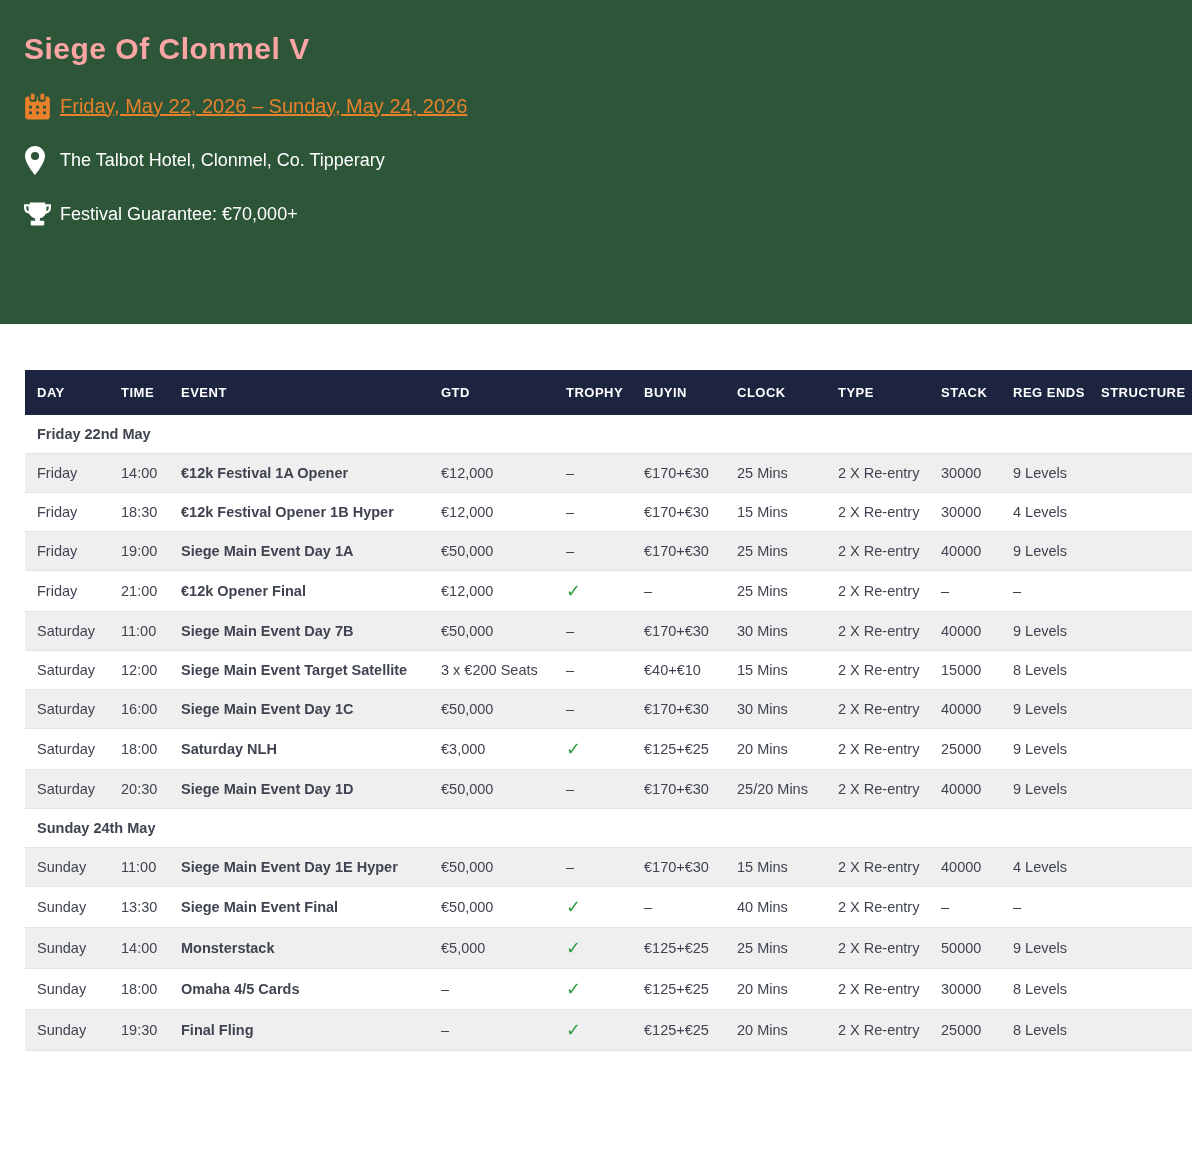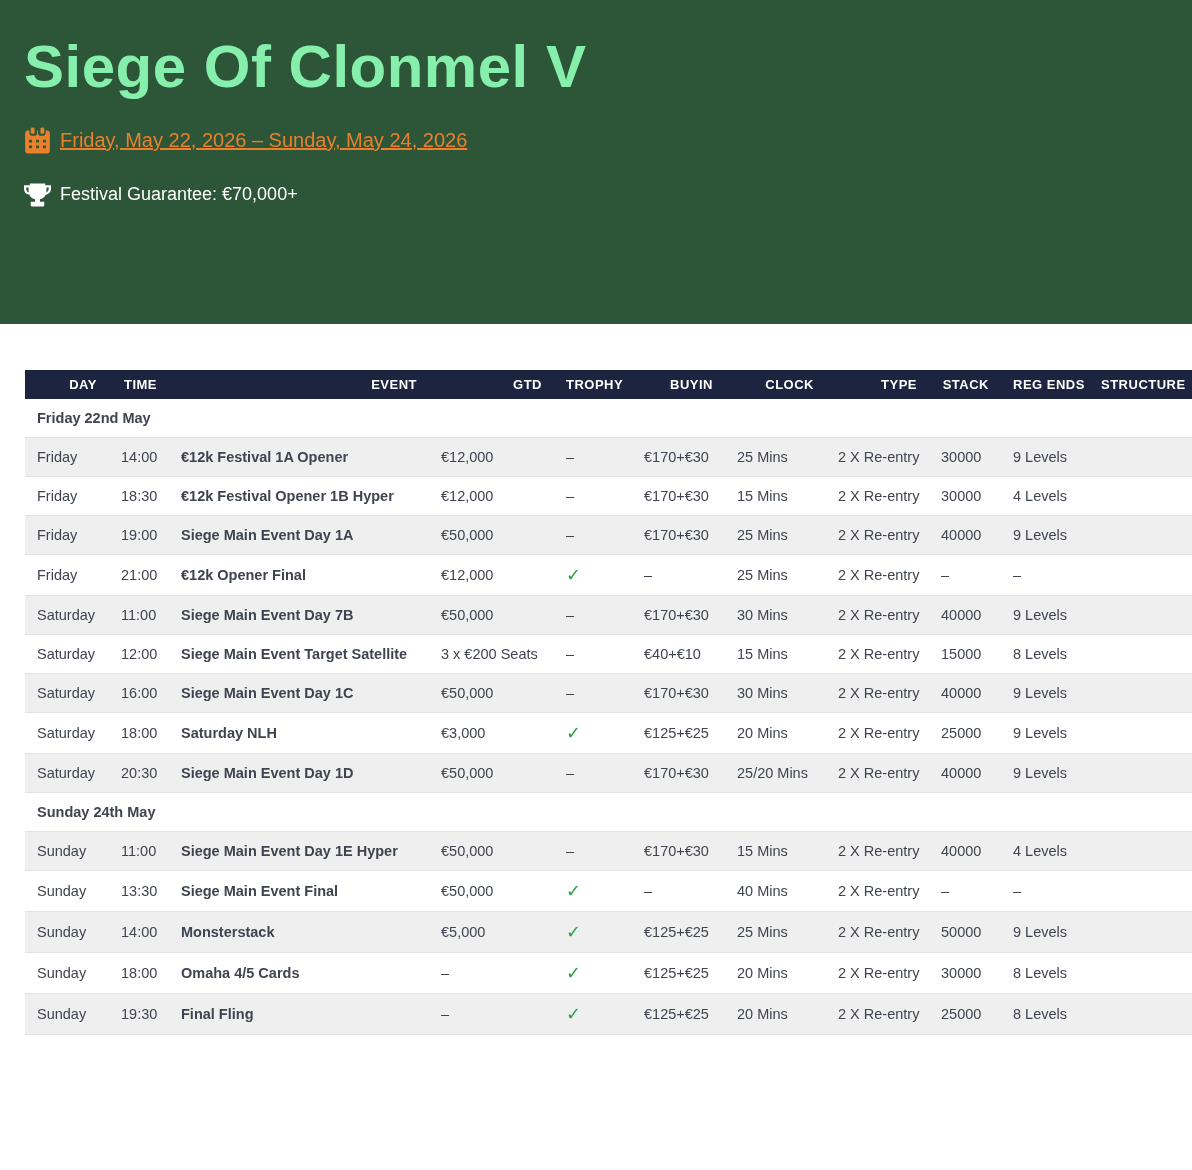--- a/index.html
+++ b/index.html
@@ -12,22 +12,22 @@
 
   
   .hero {
     width: 100%;
     height: 324px;
     background: #2d5537;
     padding: 32px 24px 0 24px;
   }
   .hero h1 {
     margin: 0;
-    color: #86efac;
-    font-size: 60px;
+    color: #fca5a5;
+    font-size: 30px;
     font-weight: 700;
     letter-spacing: 0.5px;
     line-height: 1.15;
   }
   .info-row {
     display: flex;
     align-items: center;
     margin-top: 25px;
     min-height: 29px;
   }
@@ -58,23 +58,23 @@
     border-collapse: collapse;
     table-layout: fixed;
     width: 1167px;
   }
   table.schedule thead th {
     background: #1d2440;
     color: #ffffff;
     font-size: 13px;
     font-weight: 700;
     letter-spacing: 0.5px;
-    text-align: right;
+    text-align: left;
     text-transform: uppercase;
-    padding: 7px 12px;
+    padding: 15px 12px;
     white-space: nowrap;
   }
   table.schedule tbody tr { background: #ffffff; border-bottom: 1px solid #e3e3e3; }
   table.schedule tbody tr:nth-child(even) { background: #efefef; }
   table.schedule tbody td {
     padding: 11px 12px;
     font-size: 14.5px;
     color: #3f4450;
     white-space: nowrap;
     overflow: hidden;
@@ -118,20 +118,28 @@
     <span class="icon-wrap icon-orange">
       <svg width="27" height="27" viewBox="0 0 24 24" fill="currentColor">
         <rect x="6" y="0.5" width="3.4" height="5.5" rx="1.2"></rect>
         <rect x="14.6" y="0.5" width="3.4" height="5.5" rx="1.2"></rect>
         <path d="M3.5 3.2h1.3v2.3c0 1.3 1 2.3 2.3 2.3h2.2c1.3 0 2.3-1 2.3-2.3V3.2h.8v2.3c0 1.3 1 2.3 2.3 2.3h2.2c1.3 0 2.3-1 2.3-2.3V3.2h1.3c1.4 0 2.5 1.1 2.5 2.5v15.3c0 1.4-1.1 2.5-2.5 2.5h-17c-1.4 0-2.5-1.1-2.5-2.5V5.7c0-1.4 1.1-2.5 2.5-2.5zm1 8.2v2.4h2.6v-2.4H4.5zm6.2 0v2.4h2.6v-2.4h-2.6zm6.2 0v2.4h2.6v-2.4h-2.6zm-12.4 5v2.4h2.6v-2.4H4.5zm6.2 0v2.4h2.6v-2.4h-2.6zm6.2 0v2.4h2.6v-2.4h-2.6z"></path>
       </svg>
     </span>
     <span class="txt">Friday, May 22, 2026 – Sunday, May 24, 2026</span>
   </div>
 
+  <div class="info-row">
+    <span class="icon-wrap icon-white">
+      <svg width="22" height="29" viewBox="0 0 24 32" fill="currentColor">
+        <path d="M12 0C5.9 0 1 4.9 1 11c0 8.2 11 21 11 21s11-12.8 11-21C23 4.9 18.1 0 12 0zm0 15.5a4.5 4.5 0 1 1 0-9 4.5 4.5 0 0 1 0 9z"></path>
+      </svg>
+    </span>
+    <span class="txt">The Talbot Hotel, Clonmel, Co. Tipperary</span>
+  </div>
 
   <div class="info-row">
     <span class="icon-wrap icon-white">
       <svg width="27" height="24" viewBox="0 0 28 24" fill="currentColor">
         <path d="M6 0h16v2h6v3.5c0 3.2-2.4 5.8-5.5 6.2a8.3 8.3 0 0 1-6 4.6V19h4.5v3.5c0 .8-.7 1.5-1.5 1.5H8.5c-.8 0-1.5-.7-1.5-1.5V19h4.5v-2.7a8.3 8.3 0 0 1-6-4.6A6.3 6.3 0 0 1 0 5.5V2h6V0zM2.3 4.3v1.2c0 1.8 1.1 3.3 2.7 3.9a15 15 0 0 1-.3-3V4.3H2.3zm23.4 0h-2.4v2.1c0 1-.1 2-.3 3a4.1 4.1 0 0 0 2.7-3.9V4.3z"></path>
       </svg>
     </span>
     <span class="txt">Festival Guarantee: €70,000+</span>
   </div>
 

